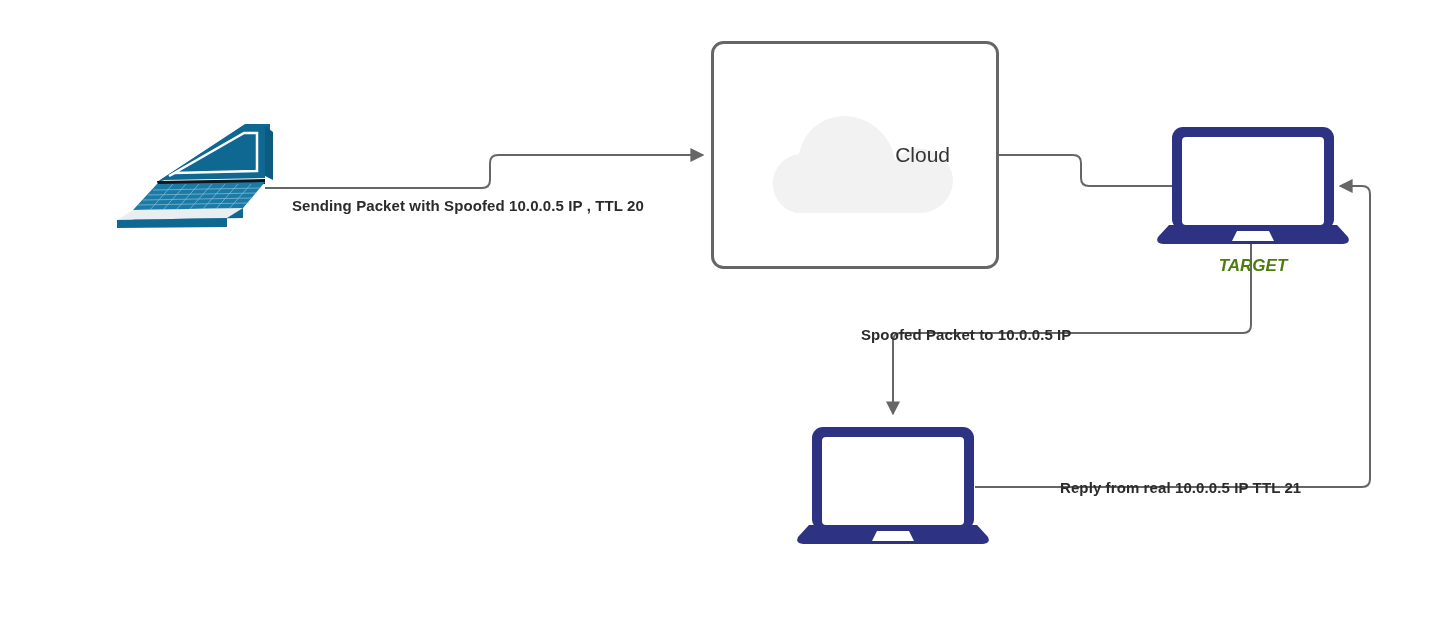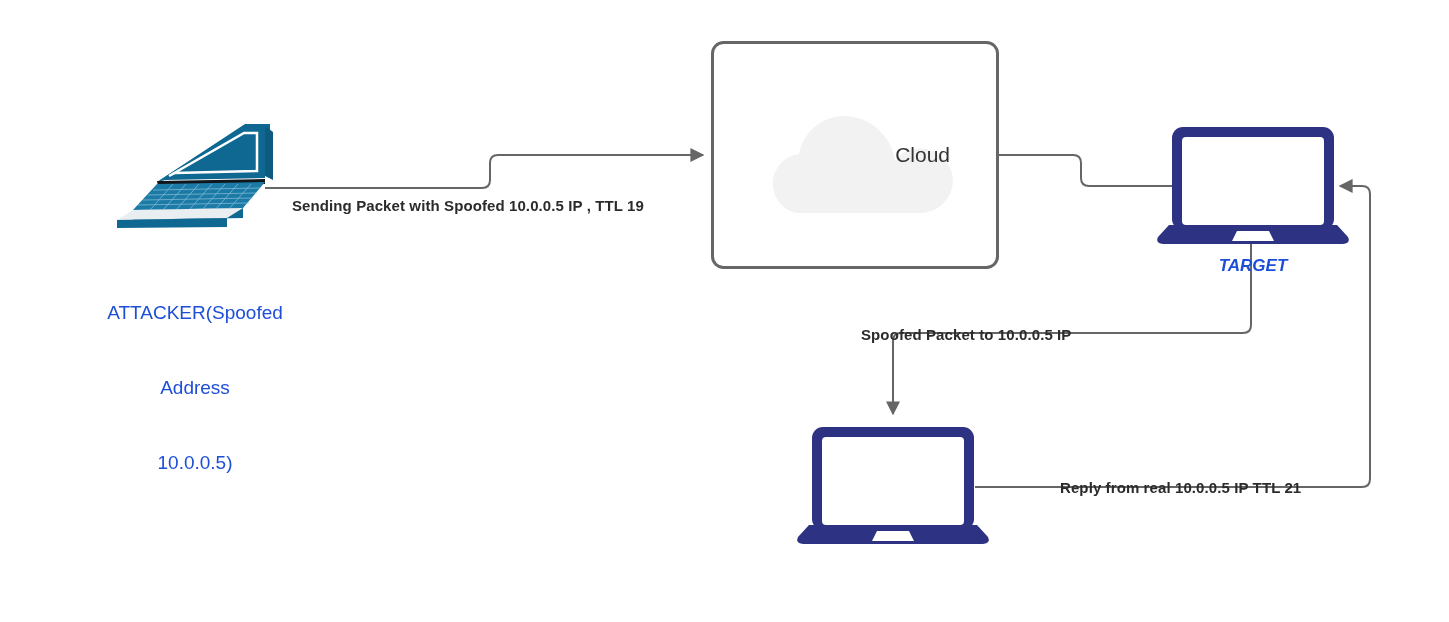--- a/index.html
+++ b/index.html
@@ -34,21 +34,21 @@
   
   .label {
     position: absolute;
     color: #1a1a1a;
     white-space: pre;
   }
   .node-label {
     font-size: 19px;
     line-height: 25px;
     text-align: center;
-    color: #1d4ed8;
+    color: #4d7c0f;
   }
   .node-label.bold-italic {
     font-weight: bold;
     font-style: italic;
     font-size: 17px;
   }
   .edge-label {
     font-size: 15px;
     font-weight: bold;
     color: #2b2b2b;
@@ -108,25 +108,20 @@
         <line x1="110" y1="92" x2="133" y2="66"></line>
         <line x1="123" y1="92" x2="146" y2="66"></line>
       </g>
 
       <polygon points="28,92 138,90 138,100 28,102" fill="#0f6892"></polygon>
       <polygon points="12,102 28,92 138,90 122,100" fill="#e9eef1"></polygon>
       <polygon points="12,102 122,100 122,109 12,110" fill="#0f6892"></polygon>
     </svg>
   </div>
 
-  <div class="label node-label" style="left:55px; top:250px; width:280px;">
-    <div>ATTACKER(Spoofed</div>
-    <div>Address</div>
-    <div>10.0.0.5)</div>
-  </div>
 
   <div class="node" style="left:711px; top:41px;">
     <svg width="288" height="228" viewBox="0 0 288 228">
       <rect x="1.5" y="1.5" width="285" height="225" rx="11" ry="11" fill="#ffffff" stroke="#666666" stroke-width="3"></rect>
       <g>
         <path d="M 85 172
                  a 30 30 0 0 1 3 -59
                  a 46 46 0 0 1 45 -38
                  a 52 52 0 0 1 51 44
                  a 33 33 0 0 1 58 22
@@ -149,19 +144,19 @@
 
   <div class="node" style="left:795px; top:425px;">
     <svg width="196" height="122" viewBox="0 0 196 122">
       <rect x="17" y="2" width="162" height="103" rx="11" ry="11" fill="#2d3282"></rect>
       <rect x="27" y="12" width="142" height="88" rx="4" ry="4" fill="#ffffff"></rect>
       <path d="M 14 100 L 182 100 L 193 112 Q 196 118 188 119 L 8 119 Q 0 118 3 112 Z" fill="#2d3282"></path>
       <path d="M 82 106 L 114 106 L 119 116 L 77 116 Z" fill="#ffffff"></path>
     </svg>
   </div>
 
-  <div class="label edge-label" style="left:292px; top:197px;">Sending Packet with Spoofed 10.0.0.5 IP , TTL 19</div>
+  <div class="label edge-label" style="left:292px; top:197px;">Sending Packet with Spoofed 10.0.0.5 IP , TTL 20</div>
 
   <div class="label edge-label" style="left:861px; top:326px;">Spoofed Packet to 10.0.0.5 IP</div>
 
   <div class="label edge-label" style="left:1060px; top:479px;">Reply from real 10.0.0.5 IP TTL 21</div>
 
 </div>
 
 </body></html>

